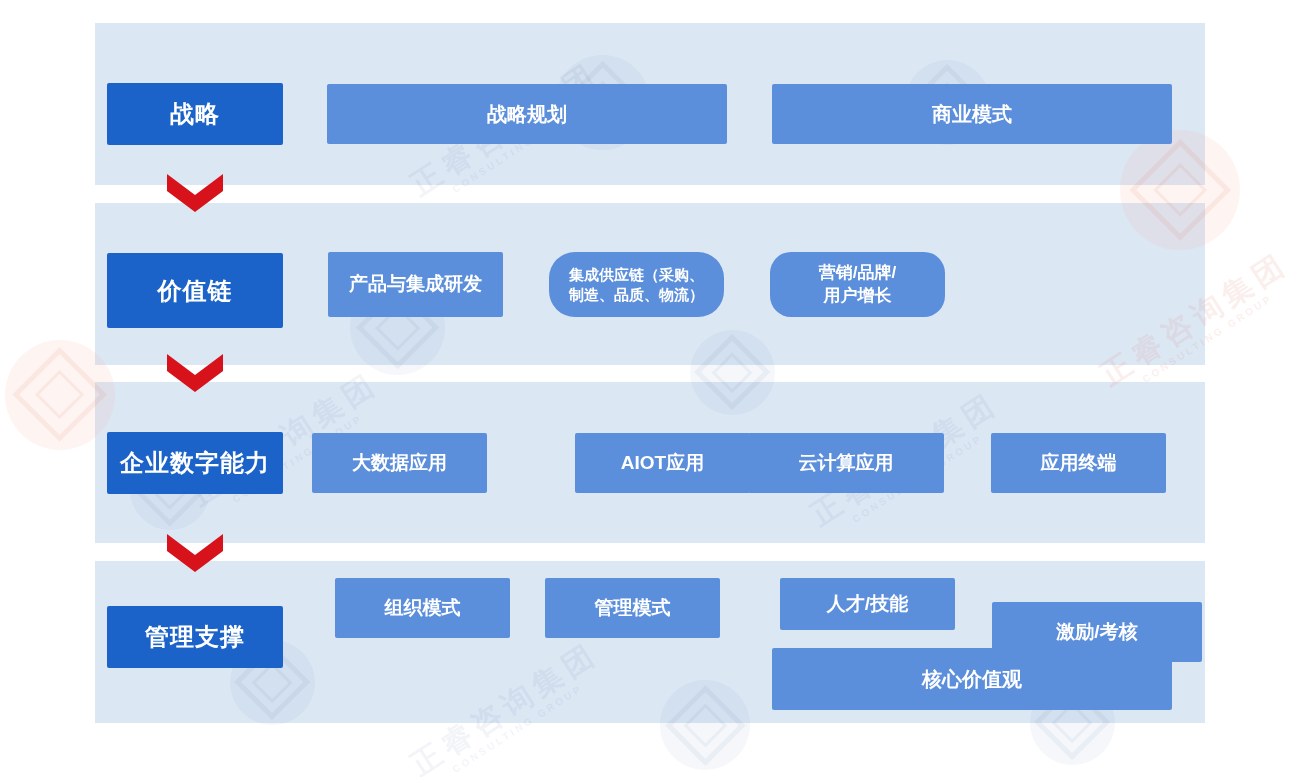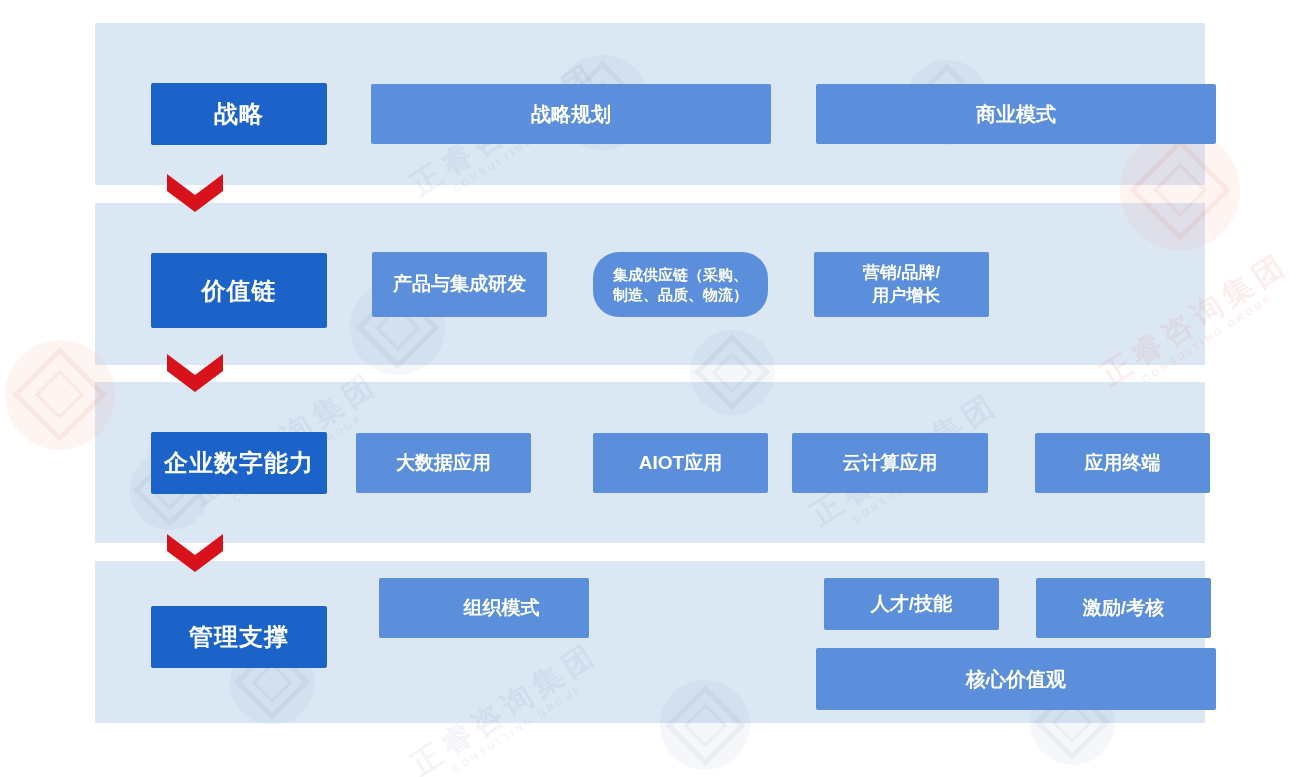--- a/index.html
+++ b/index.html
@@ -8,22 +8,22 @@
 
   
   .panel{position:absolute;left:95px;width:1110px;background:#dce7f4;}
   .panel.r1{top:23px;height:162px;}
   .panel.r2{top:203px;height:162px;}
   .panel.r3{top:382px;height:161px;}
   .panel.r4{top:561px;height:162px;}
 
   
   .box{position:absolute;display:flex;align-items:center;justify-content:center;
-       text-align:right;color:#ffffff;border-radius:2px;z-index:3;
-       white-space:pre-line;line-height:1.3;margin-left:44px;}
+       text-align:center;color:#ffffff;border-radius:2px;z-index:3;
+       white-space:pre-line;line-height:1.3;}
   .label-box{background:#1b63c8;font-size:24px;font-weight:700;letter-spacing:1px;}
   .item-box{background:#5b8edb;font-size:19px;font-weight:600;}
   .item-box.wide{font-size:20px;}
   .item-box.small{font-size:15px;font-weight:600;border-radius:26px;}
   .item-box.mid{font-size:17px;}
 
   
   .chevron{position:absolute;width:56px;height:38px;background:#d8121a;z-index:6;
     clip-path:polygon(0 0,50% 55%,100% 0,100% 45%,50% 100%,0 45%);}
 
@@ -129,28 +129,29 @@
   <div class="chevron" style="left:167px;top:534px;"></div>
 
   <div class="box label-box" style="left:107px;top:83px;width:176px;height:62px;">战略</div>
   <div class="box item-box wide" style="left:327px;top:84px;width:400px;height:60px;">战略规划</div>
   <div class="box item-box wide" style="left:772px;top:84px;width:400px;height:60px;">商业模式</div>
 
   <div class="box label-box" style="left:107px;top:253px;width:176px;height:75px;">价值链</div>
   <div class="box item-box" style="left:328px;top:252px;width:175px;height:65px;">产品与集成研发</div>
   <div class="box item-box small" style="left:549px;top:252px;width:175px;height:65px;">集成供应链（采购、
 制造、品质、物流）</div>
-  <div class="box item-box mid" style="left:770px;top:252px;width:175px;height:65px;">营销/品牌/
+  <div class="box item-box mid" style="left:770px;top:252px;width:175px;height:65px;border-radius:21px;">营销/品牌/
 用户增长</div>
 
   <div class="box label-box" style="left:107px;top:432px;width:176px;height:62px;">企业数字能力</div>
   <div class="box item-box" style="left:312px;top:433px;width:175px;height:60px;">大数据应用</div>
-  <div class="box item-box" style="left:549px;top:433px;width:175px;height:60px;">AIOT应用</div>
+  <div class="box item-box" style="left:575px;top:433px;width:175px;height:60px;">AIOT应用</div>
   <div class="box item-box" style="left:748px;top:433px;width:196px;height:60px;">云计算应用</div>
   <div class="box item-box" style="left:991px;top:433px;width:175px;height:60px;">应用终端</div>
 
   <div class="box label-box" style="left:107px;top:606px;width:176px;height:62px;">管理支撑</div>
-  <div class="box item-box" style="left:335px;top:578px;width:175px;height:60px;padding-left:35px;">组织模式</div>
+  <div class="box item-box" style="left:335px;top:578px;width:175px;height:60px;">组织模式</div>
+  <div class="box item-box" style="left:545px;top:578px;width:175px;height:60px;">管理模式</div>
   <div class="box item-box" style="left:780px;top:578px;width:175px;height:52px;">人才/技能</div>
-  <div class="box item-box" style="left:992px;top:578px;width:175px;height:60px;">激励/考核</div>
+  <div class="box item-box" style="left:992px;top:602px;width:210px;height:60px;">激励/考核</div>
   <div class="box item-box wide" style="left:772px;top:648px;width:400px;height:62px;">核心价值观</div>
 
 </div>
 
 </body></html>

